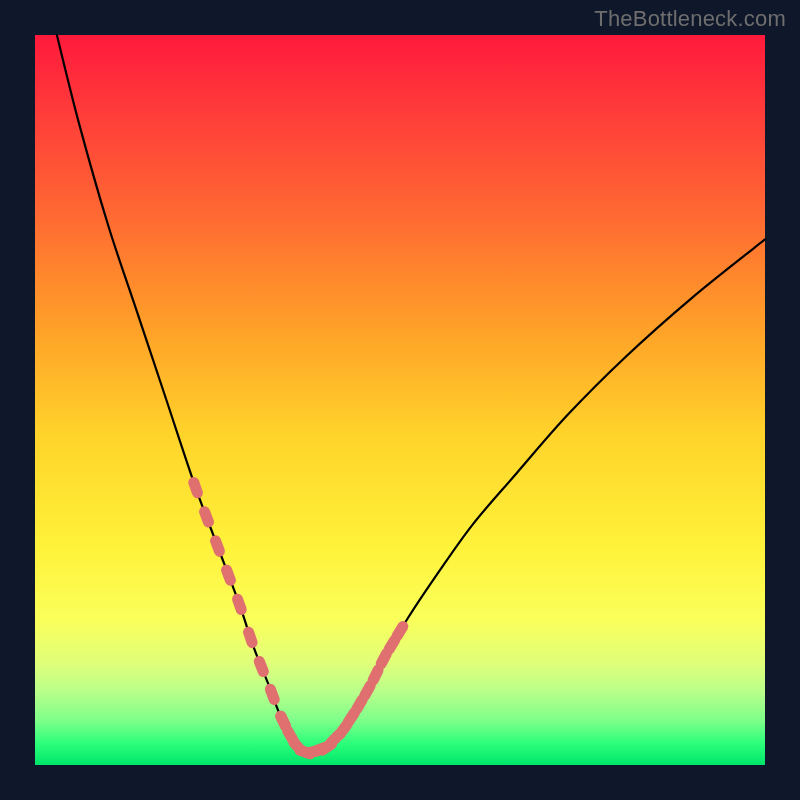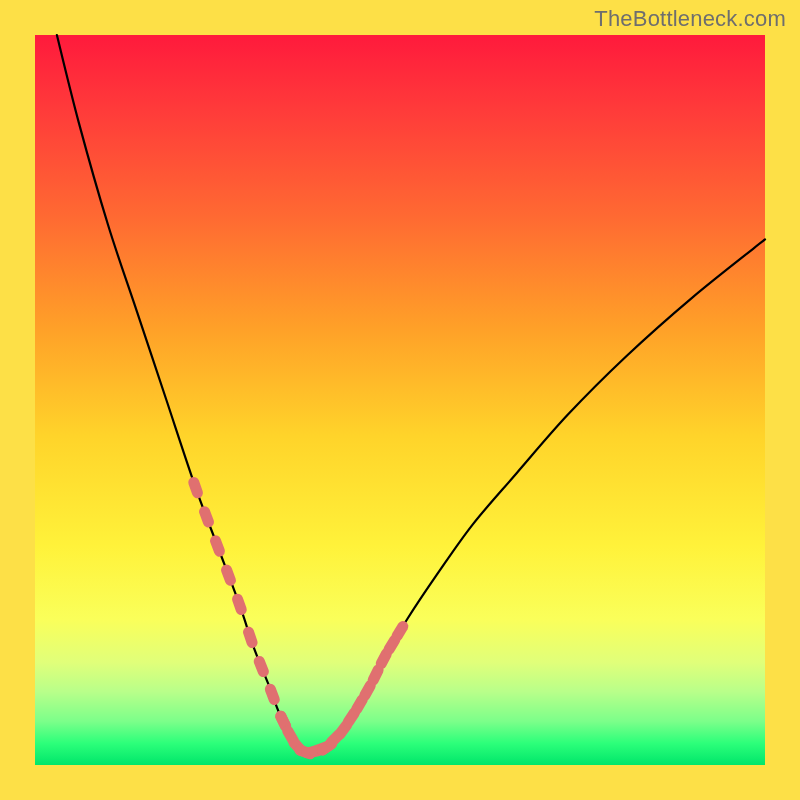--- a/index.html
+++ b/index.html
@@ -10,21 +10,21 @@
     overflow: hidden;
     background: #000;
     font-family: Arial, Helvetica, sans-serif;
   }
   .frame {
     position: absolute;
     left: 0;
     top: 0;
     width: 800px;
     height: 800px;
-    background: #fde047;
+    background: #0f172a;
     text-align: right;
   }
   .plot {
     position: absolute;
     left: 35px;
     top: 35px;
     width: 730px;
     height: 730px;
     background: linear-gradient(to bottom,
       #ff1a3c 0%,

